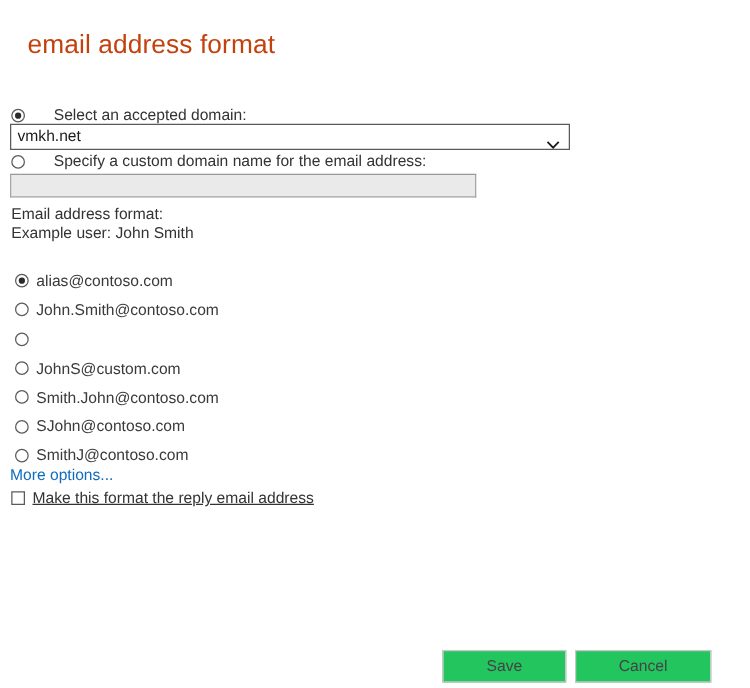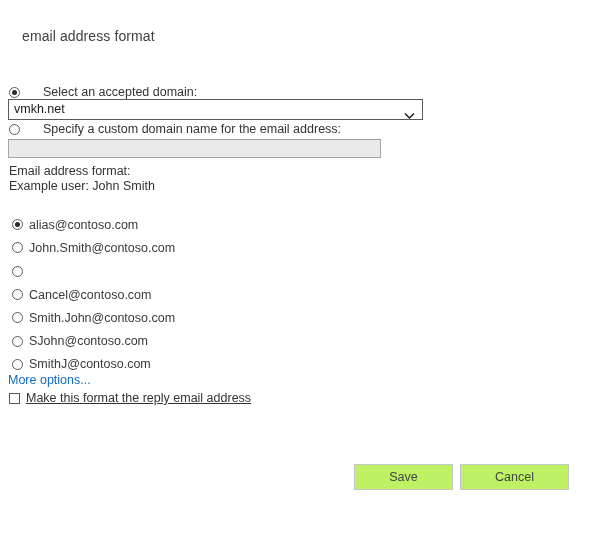--- a/index.html
+++ b/index.html
@@ -15,23 +15,23 @@
     color: #333333;
     -webkit-font-smoothing: antialiased;
     overflow: hidden;
   }
 
   
   .page-title {
     position: absolute;
     left: 22px;
     top: 23px;
-    font-size: 14px;
+    font-size: 21px;
     font-weight: 400;
-    color: #404040;
+    color: #c2410c;
     letter-spacing: 0.1px;
     line-height: 26px;
   }
 
   
   .radio {
     width: 11px;
     height: 11px;
     border: 1px solid #5a5a5a;
     border-radius: 50%;
@@ -74,21 +74,21 @@
     white-space: nowrap;
   }
   #row-accepted-domain { left: 9px; top: 85px; }
   #row-custom-domain  { left: 9px; top: 122px; }
 
   
   .domain-select {
     position: absolute;
     left: 8px;
     top: 99px;
-    width: 415px;
+    width: 448px;
     height: 21px;
     box-sizing: border-box;
     border: 1px solid #5a5a5a;
     background: #ffffff;
     font-family: "Liberation Sans", sans-serif;
     font-size: 12.5px;
     color: #1a1a1a;
     padding: 0 22px 0 5px;
     line-height: 19px;
     display: flex;
@@ -171,25 +171,25 @@
     gap: 6px;
     font-size: 12.5px;
     color: #333333;
     white-space: nowrap;
     text-decoration: underline;
   }
 
   
   .btn {
     position: absolute;
-    top: 464px;
+    top: 520px;
     height: 26px;
     box-sizing: border-box;
     border: 1px solid #c6c6c6;
-    background: #bef264;
+    background: #22c55e;
     font-family: "Liberation Sans", sans-serif;
     font-size: 12.5px;
     color: #444444;
     cursor: pointer;
     display: flex;
     align-items: center;
     justify-content: center;
   }
   #save-button   { left: 354px; width: 99px; }
   #cancel-button { left: 460px; width: 109px; }
@@ -230,21 +230,21 @@
   </div>
   <div class="format-row">
     <span class="radio"></span>
     <span>John.Smith@contoso.com</span>
   </div>
   <div class="format-row">
     <span class="radio"></span>
   </div>
   <div class="format-row">
     <span class="radio"></span>
-    <span>Cancel@contoso.com</span>
+    <span>JohnS@custom.com</span>
   </div>
   <div class="format-row">
     <span class="radio"></span>
     <span>Smith.John@contoso.com</span>
   </div>
   <div class="format-row">
     <span class="radio"></span>
     <span>SJohn@contoso.com</span>
   </div>
   <div class="format-row">

